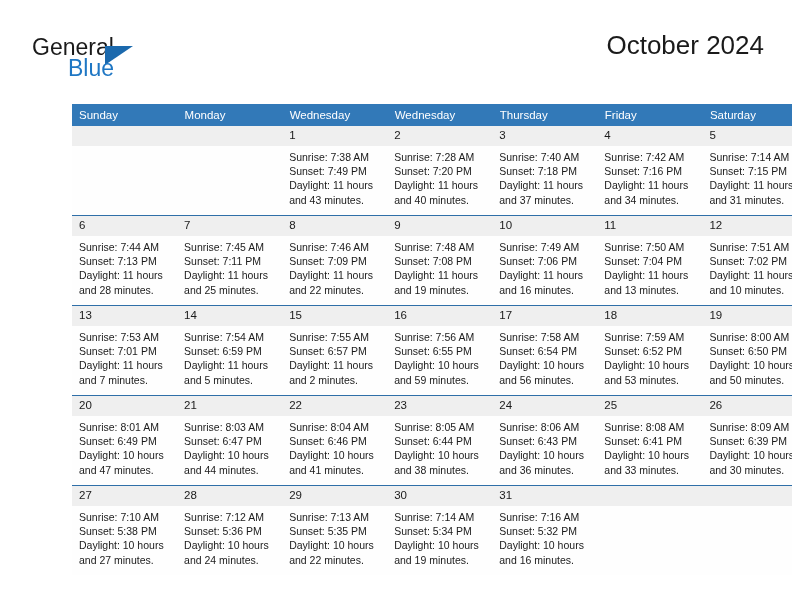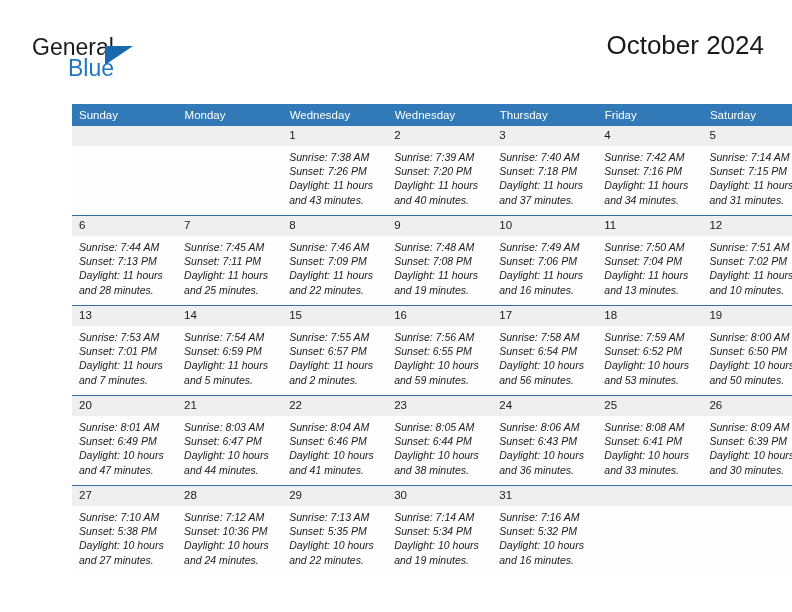--- a/index.html
+++ b/index.html
@@ -138,21 +138,20 @@
     height: 13px;
     box-sizing: content-box;
     font-family: "Liberation Sans", sans-serif;
   }
   .details {
     padding: 4px 4px 0 7px;
     font-size: 10.5px;
     line-height: 14.2px;
     color: #1a1a1a;
     font-family: "Liberation Sans", sans-serif;
-    font-style: italic;
   }
   .details div { white-space: nowrap; }
   .empty .daynum { color: transparent; }
 </style>
 </head>
 <body>
 
 <div class="page">
 
   <div class="header">
@@ -191,31 +190,31 @@
           <td>
             <div class="cell-inner empty">
               <div class="daynum"></div>
             </div>
           </td>
           <td>
             <div class="cell-inner">
               <div class="daynum">1</div>
               <div class="details">
                 <div>Sunrise: 7:38 AM</div>
-                <div>Sunset: 7:26 PM</div>
+                <div>Sunset: 7:49 PM</div>
                 <div>Daylight: 11 hours</div>
                 <div>and 43 minutes.</div>
               </div>
             </div>
           </td>
           <td>
             <div class="cell-inner">
               <div class="daynum">2</div>
               <div class="details">
-                <div>Sunrise: 7:39 AM</div>
+                <div>Sunrise: 7:28 AM</div>
                 <div>Sunset: 7:20 PM</div>
                 <div>Daylight: 11 hours</div>
                 <div>and 40 minutes.</div>
               </div>
             </div>
           </td>
           <td>
             <div class="cell-inner">
               <div class="daynum">3</div>
               <div class="details">
@@ -496,21 +495,21 @@
                 <div>Daylight: 10 hours</div>
                 <div>and 27 minutes.</div>
               </div>
             </div>
           </td>
           <td>
             <div class="cell-inner">
               <div class="daynum">28</div>
               <div class="details">
                 <div>Sunrise: 7:12 AM</div>
-                <div>Sunset: 10:36 PM</div>
+                <div>Sunset: 5:36 PM</div>
                 <div>Daylight: 10 hours</div>
                 <div>and 24 minutes.</div>
               </div>
             </div>
           </td>
           <td>
             <div class="cell-inner">
               <div class="daynum">29</div>
               <div class="details">
                 <div>Sunrise: 7:13 AM</div>

